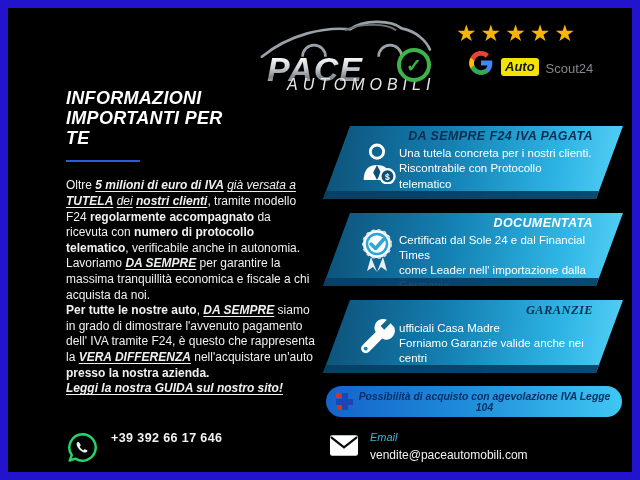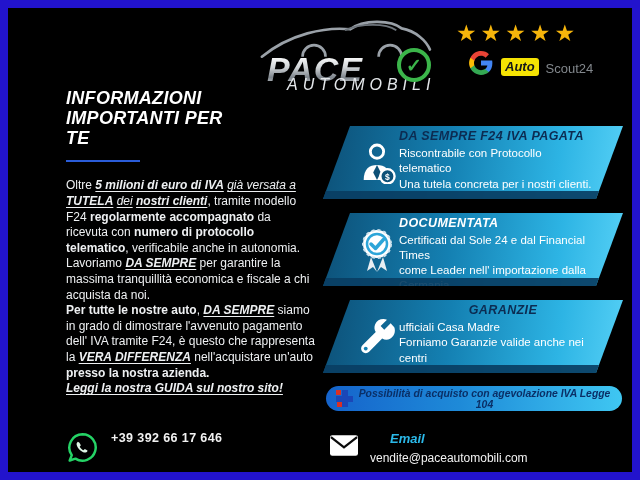--- a/index.html
+++ b/index.html
@@ -65,47 +65,47 @@
   .panel::before {
     content:""; position:absolute; left:0; right:0; bottom:0; height:8px;
     background:#093e63; opacity:.92;
   }
   .panel-icon {
     width:44px; margin-left:32px; flex:0 0 auto; display:flex;
     align-items:center; justify-content:center;
   }
   .panel-text { flex:1; padding-right:30px; padding-bottom:4px; }
   .panel-title {
-    text-align:left; font-size:12.5px; font-weight:800; font-style:italic;
+    text-align:right; font-size:12.5px; font-weight:800; font-style:italic;
     letter-spacing:.4px; margin-bottom:3px;
   }
   .panel-line { font-size:11.5px; color:#fff; line-height:1.32; }
   
   .law-badge {
-    position:absolute; left:318px; top:378px; width:296px; height:25px;
+    position:absolute; left:318px; top:378px; width:296px; height:31px;
     border-radius:16px;
     background:linear-gradient(90deg,#1563cb 0%, #1e8ad8 45%, #3fc7f2 100%);
     display:flex; align-items:center; padding-left:10px;
   }
   .law-icon { position:relative; width:17px; height:17px; flex:0 0 auto; }
   .law-icon .v { position:absolute; left:6px; top:0; width:6px; height:17px; background:#1a47b8; }
   .law-icon .h { position:absolute; left:0; top:6px; width:17px; height:6px; background:#1a47b8; }
   .law-icon .r1 { position:absolute; left:0; top:0; width:5px; height:5px; background:#d93025; }
   .law-icon .r2 { position:absolute; left:1px; top:12px; width:5px; height:5px; background:#d93025; }
   .law-text {
     flex:1; text-align:center; font-size:10.4px; font-weight:800; font-style:italic;
     color:#0a2f66; padding-right:6px;
   }
   
   .whatsapp { position:absolute; left:58px; top:423px; display:flex; align-items:flex-start; gap:12px; }
   .wa-icon { width:33px; height:33px; }
   .phone { color:#f2f2f2; font-size:12.5px; font-weight:700; letter-spacing:.4px; }
   .email-block { position:absolute; left:322px; top:423px; display:flex; align-items:flex-start; gap:12px; }
   .mail-icon { width:28px; height:21px; margin-top:4px; }
-  .email-label { color:#2bb9e9; font-size:13px; font-weight:700; font-style:italic;margin-left:20px; }
+  .email-label { color:#2bb9e9; font-size:11px; font-weight:400; font-style:italic; }
   .email-addr { color:#f2f2f2; font-size:12px; margin-top:5px; }
 </style>
 </head>
 <body>
 
 <div class="canvas">
 
   <div class="logo">
     <svg class="logo-car" viewBox="0 0 200 52" fill="none">
       <path d="M6 46 C38 20 78 12 106 15 C120 4 152 4 164 14 C180 17 192 28 196 38" stroke="#9aa1a8" stroke-width="3" stroke-linecap="round"></path>
@@ -149,22 +149,22 @@
         <svg width="38" height="42" viewBox="0 0 40 44" fill="none">
           <circle cx="20" cy="10" r="7" stroke="#fff" stroke-width="3"></circle>
           <path d="M6 40 C6 28 12 24 20 24 C28 24 34 28 34 40 Z" fill="#fff"></path>
           <path d="M20 24 L16 32 L20 40 L24 32 Z" fill="#0d5077"></path>
           <circle cx="31" cy="36" r="7.5" fill="#0d5077" stroke="#fff" stroke-width="2.5"></circle>
           <text x="31" y="40" text-anchor="middle" font-size="9" font-weight="bold" fill="#fff">$</text>
         </svg>
       </div>
       <div class="panel-text">
         <div class="panel-title" style="color: rgb(12, 44, 82);">DA SEMPRE F24 IVA PAGATA</div>
+        <div class="panel-line">Una tutela concreta per i nostri clienti.</div>
         <div class="panel-line">Riscontrabile con Protocollo telematico</div>
-        <div class="panel-line">Una tutela concreta per i nostri clienti.</div>
       </div>
     </div>
 
     <div class="panel">
       <div class="panel-icon">
         <svg width="40" height="46" viewBox="0 0 40 46" fill="none">
           <path d="M14 30 L10 44 L16 40 L20 45 Z" fill="#e9eef2"></path>
           <path d="M26 30 L30 44 L24 40 L20 45 Z" fill="#e9eef2"></path>
           <circle cx="20" cy="17" r="14" fill="#fff"></circle>
           <circle cx="20" cy="17" r="14" stroke="#cfe3ee" stroke-width="2" stroke-dasharray="3 3"></circle>
@@ -180,21 +180,21 @@
     </div>
 
     <div class="panel">
       <div class="panel-icon">
         <svg width="40" height="40" viewBox="0 0 44 44" fill="none">
           <path d="M37 7 L30 14 L26 10 L33 3 C28 1 22 3 20 8 C18.7 11 19 14 20.6 16.6 L6 31 C4 33 4 36.3 6 38.3 C8 40.3 11.3 40.3 13.3 38.3 L27.7 23.7 C30.3 25.3 33.5 25.5 36.4 24 C41 21.6 42.8 16 41 11.4 Z" fill="#fff"></path>
           <circle cx="9.6" cy="34.7" r="2.1" fill="#1480b2"></circle>
         </svg>
       </div>
       <div class="panel-text">
-        <div class="panel-title" style="text-align: center; padding-left: 14px; color: rgb(12, 44, 82);">GARANZIE</div>
+        <div class="panel-title" style="text-align: right; padding-left: 14px; color: rgb(12, 44, 82); font-family: Liberation Serif, serif;">GARANZIE</div>
         <div class="panel-line">ufficiali Casa Madre</div>
         <div class="panel-line">Forniamo Garanzie valide anche nei centri</div>
       </div>
     </div>
 
   </div>
 
   <div class="law-badge">
     <div class="law-icon">
       <div class="v"></div>

